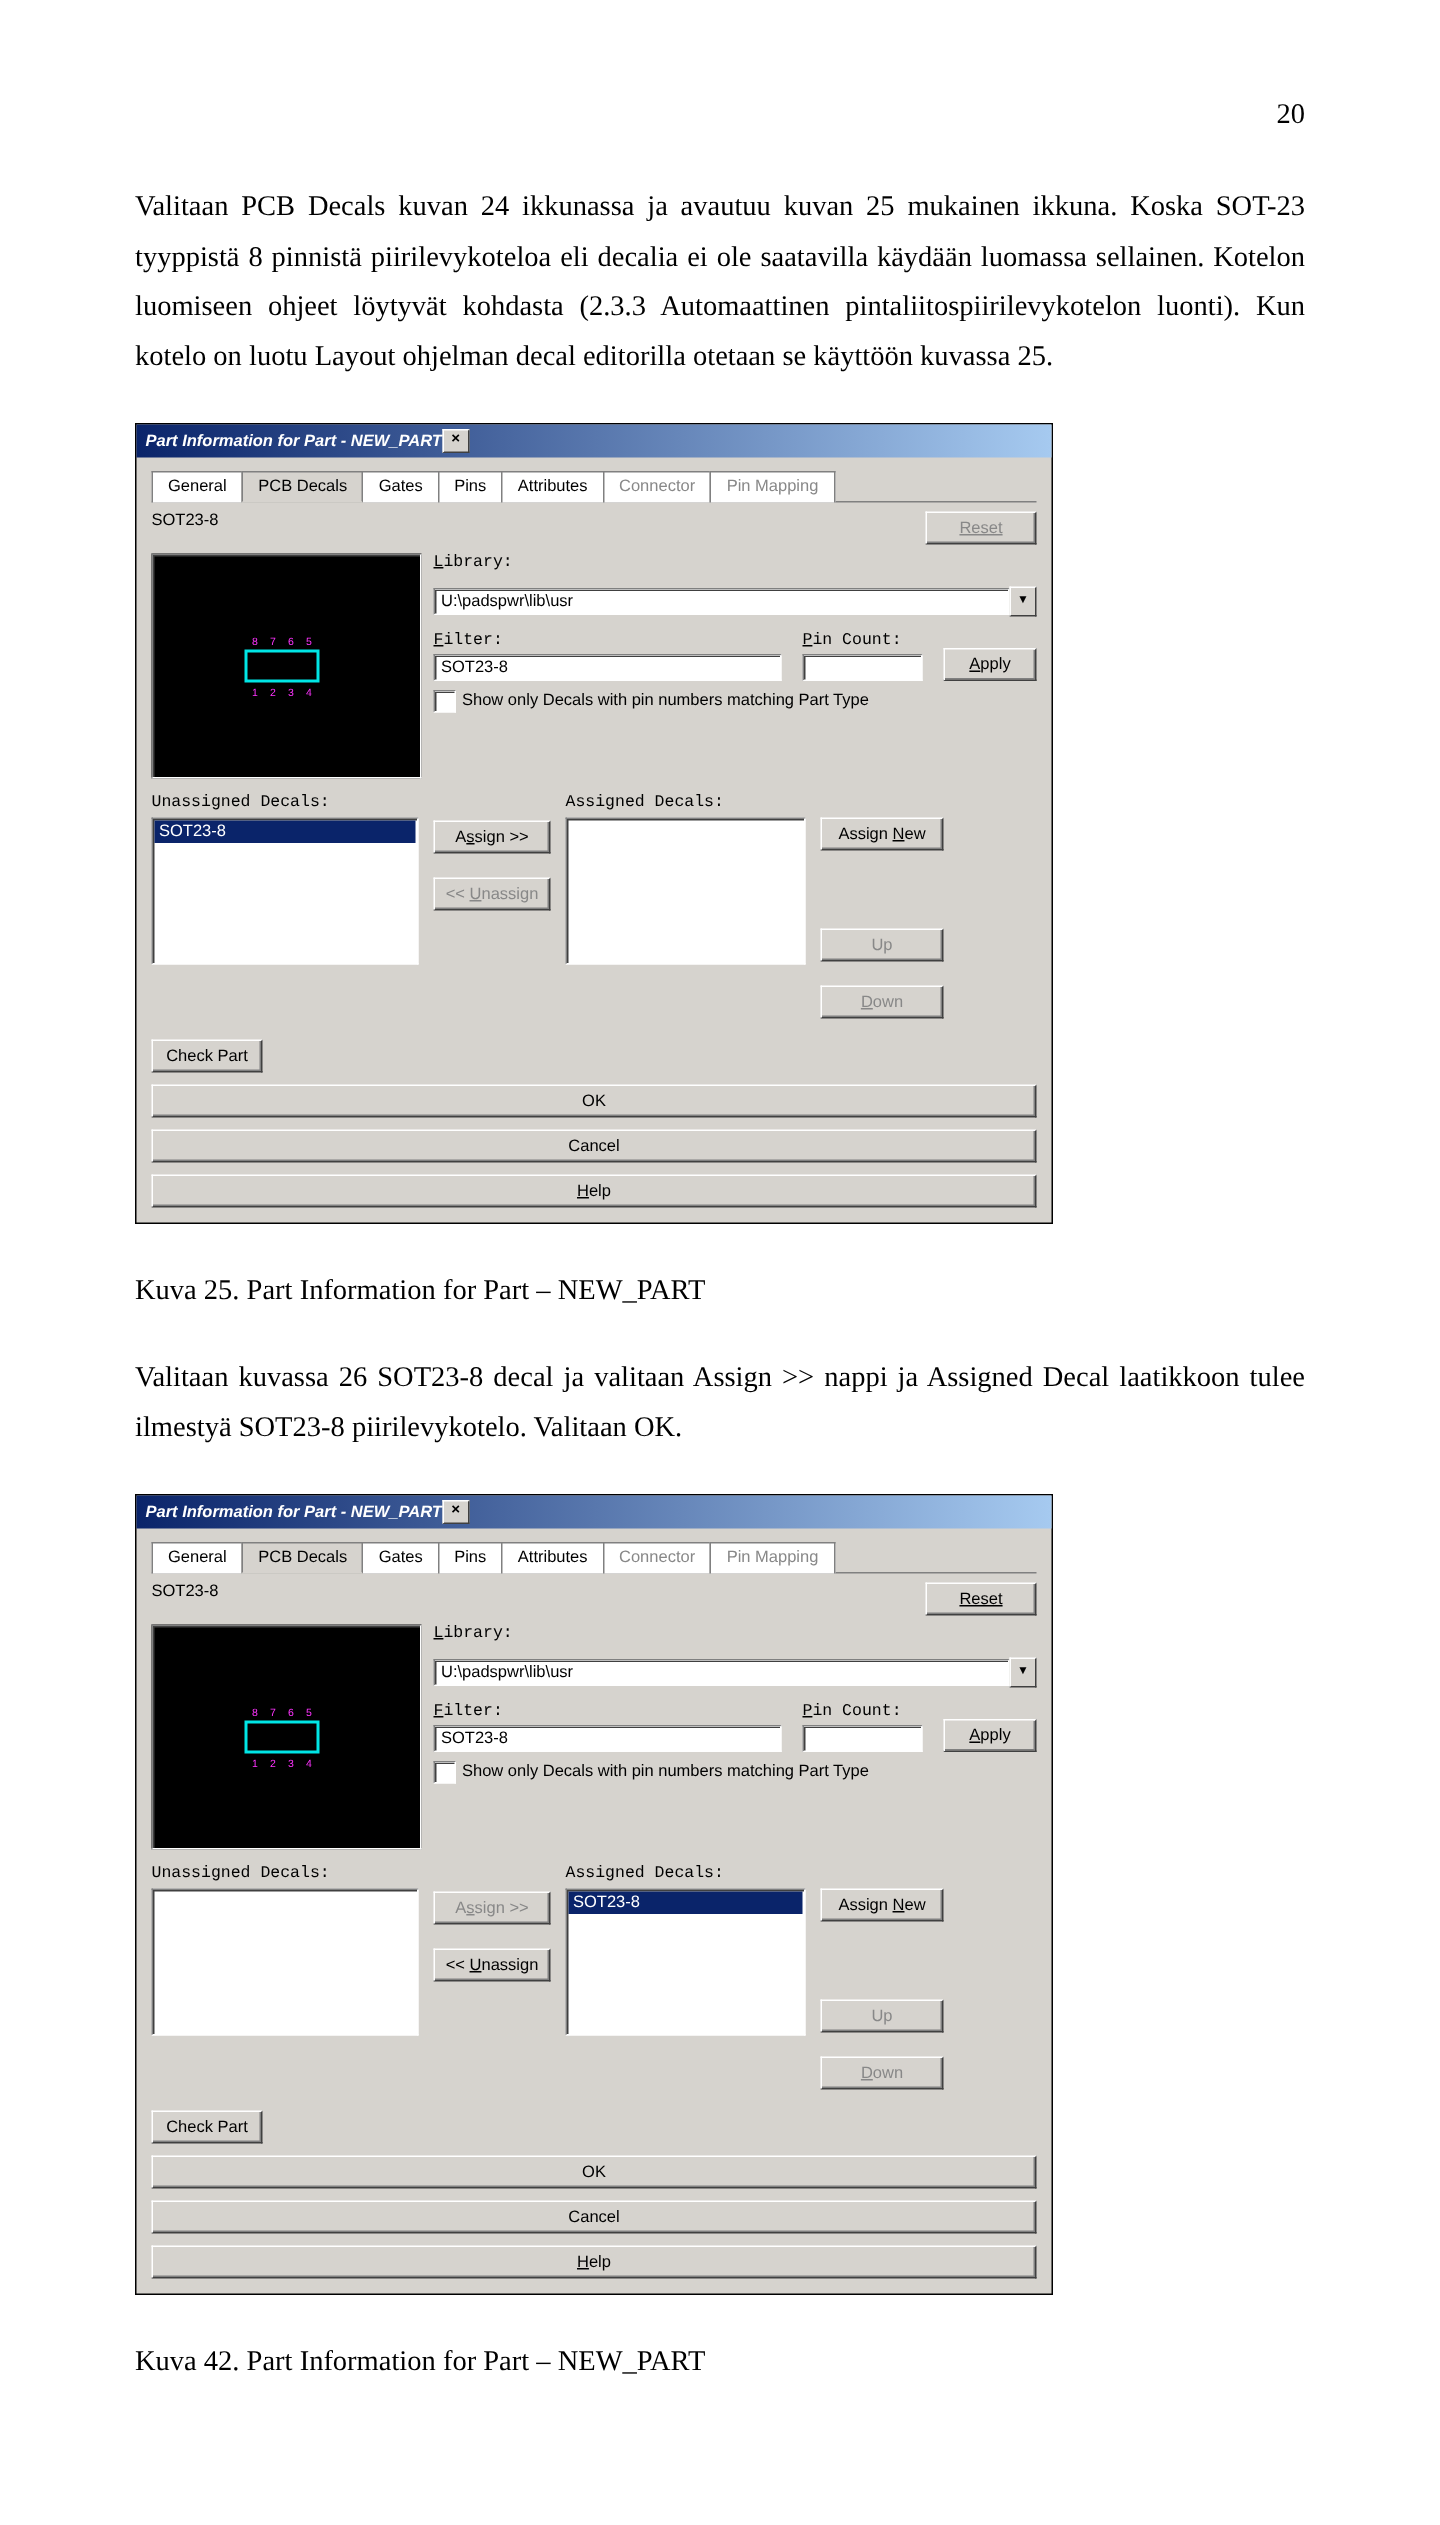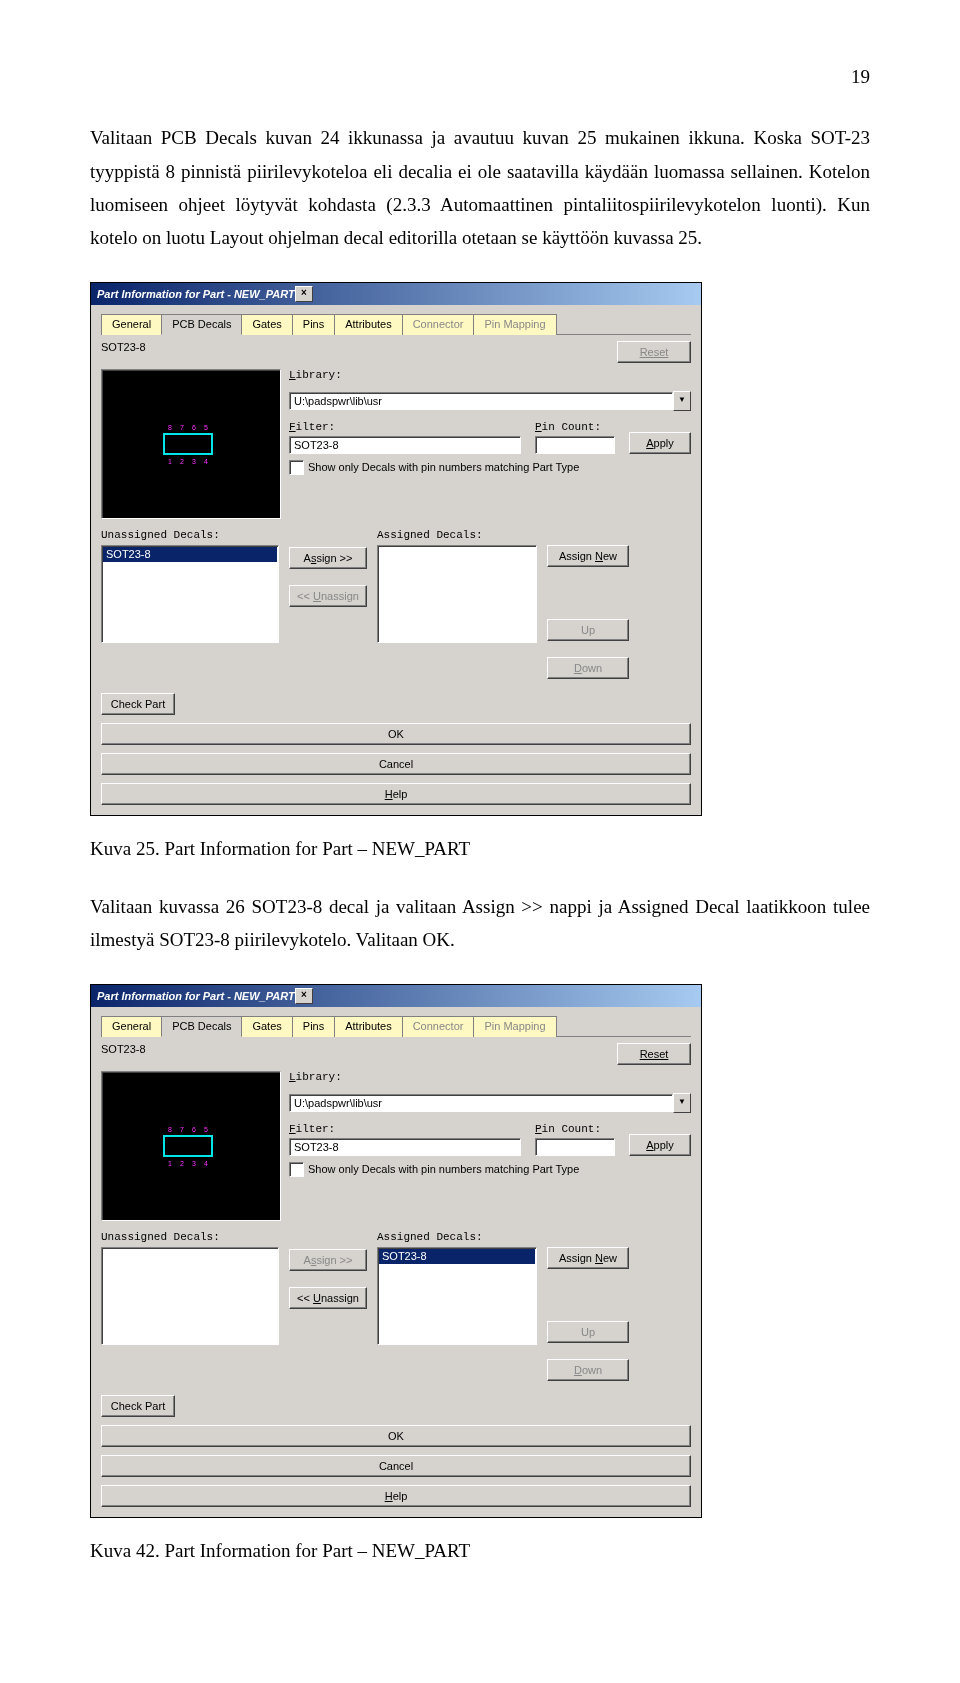--- a/index.html
+++ b/index.html
@@ -16,21 +16,21 @@
   .page-number {
     text-align: right;
     font-size: 19px;
     margin-bottom: 28px;
   }
   .body-text {
     text-align: justify;
     margin: 0 0 28px 0;
   }
   .caption {
-    margin: 16px 0 24px 0;
+    margin: 28px 0 24px 0;
   }
   .dialog-wrap {
     margin: 10px 0 6px 0;
     display: flex;
   }
   .dialog {
     width: 610px;
     background: #d6d3ce;
     border: 1px solid #000;
     font-family: Tahoma, Arial, sans-serif;
@@ -65,21 +65,21 @@
   .dlg-body { padding: 8px 10px 10px 10px; }
   .tabrow {
     display: flex;
     border-bottom: 1px solid #808080;
     margin-bottom: 6px;
   }
   .tab {
     padding: 3px 10px 3px 10px;
     border: 1px solid #808080;
     border-bottom: none;
-    background: #fef9c3;
+    background: #ffffff;
     position: relative;
     top: 1px;
     margin-right: -1px;
     color: #000;
   }
   .tab.active {
     background: #d6d3ce;
     border-bottom: 1px solid #d6d3ce;
     z-index: 2;
   }
@@ -168,21 +168,21 @@
     border-right-color: #404040;
     border-bottom-color: #404040;
     text-align: center;
     font-size: 8px;
     line-height: 16px;
   }
 </style>
 </head>
 <body>
 
-<div class="page-number">19</div>
+<div class="page-number">20</div>
 
 <p class="body-text">Valitaan PCB Decals kuvan 24 ikkunassa ja avautuu kuvan 25 mukainen ikkuna. Koska SOT-23 tyyppistä 8 pinnistä piirilevykoteloa eli decalia ei ole saatavilla käydään luomassa sellainen. Kotelon luomiseen ohjeet löytyvät kohdasta (2.3.3 Automaattinen pintaliitospiirilevykotelon luonti). Kun kotelo on luotu Layout ohjelman decal editorilla otetaan se käyttöön kuvassa 25.</p>
 
 <div class="dialog-wrap">
   <div class="dialog">
     <div class="titlebar">
       <span>Part Information for Part - NEW_PART</span>
       <div class="icons">
         <div class="winbtn">×</div>
       </div>

